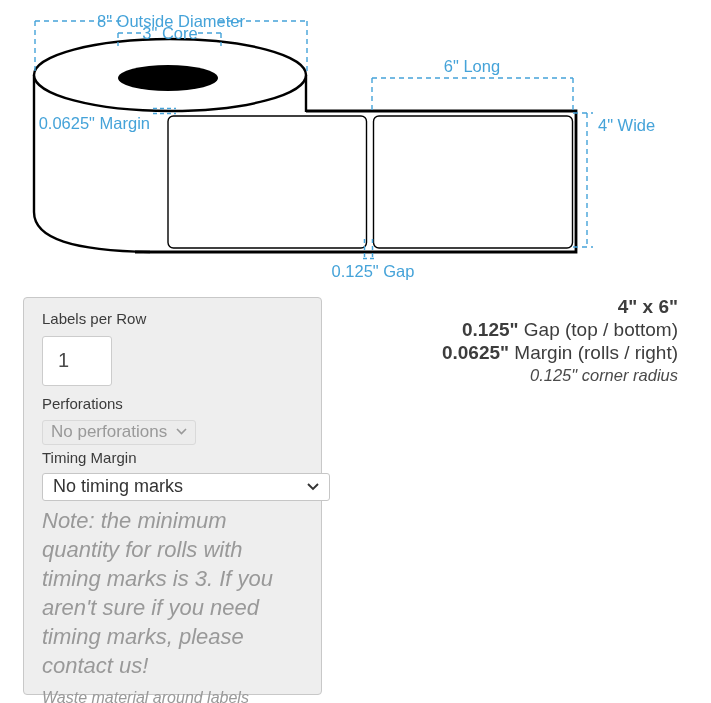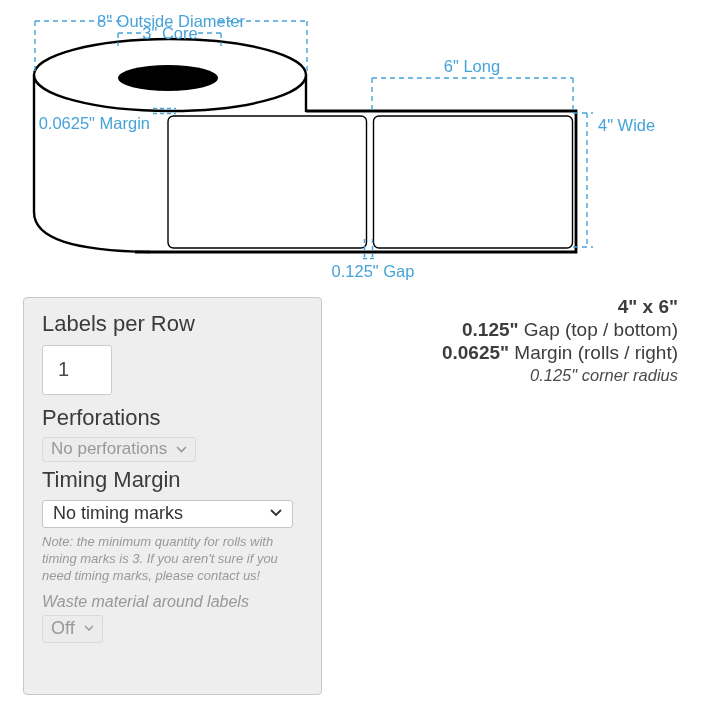--- a/index.html
+++ b/index.html
@@ -9,43 +9,43 @@
   
   #diagram{position:absolute;left:0;top:0;}
   .dim-text{fill:#45a3d9;font-family:"Liberation Sans",sans-serif;font-size:16.5px;}
 
   
   .panel{
     position:absolute;left:23px;top:297px;width:299px;height:398px;
     box-sizing:border-box;background:#eeeeee;border:1px solid #c8c8c8;
     border-radius:4px;padding:12px 18px 14px 18px;color:#3b3b3b;
   }
-  .panel h3{margin:0;font-size:22px;font-weight:400;color:#3b3b3b;line-height:1.25;}
+  .panel h3{margin:0;font-size:15px;font-weight:400;color:#3b3b3b;line-height:1.25;}
   .qty-input{
     display:block;width:70px;height:50px;box-sizing:border-box;margin:7px 0 9px 0;
     border:1px solid #cccccc;border-radius:3px;background:#ffffff;
     font-family:"Liberation Sans",sans-serif;font-size:20px;color:#4a4a4a;
     padding:0 0 0 15px;outline:none;
   }
   .select{
     display:inline-flex;align-items:center;box-sizing:border-box;
     border-radius:3px;cursor:pointer;white-space:nowrap;
   }
   .select.disabled{
     background:#ececec;border:1px solid #d9d9d9;color:#999999;
     font-size:17px;padding:1px 8px 2px 8px;margin:6px 17px 4px 0;
   }
   .select.enabled{
     background:#ffffff;border:1px solid #c6c6c6;color:#333333;
-    font-size:18px;padding:2px 10px 3px 10px;margin:6px 0 2px 0;width:251px;
+    font-size:18px;padding:2px 10px 3px 10px;margin:6px 0 2px 0;width:288px;
     justify-content:space-between;
   }
   .select .chev{display:inline-block;margin-left:9px;line-height:0;}
   .note{
-    margin:3px 0 0 0;font-style:italic;color:#999999;font-size:13px;line-height:1.32;
+    margin:3px 0 0 0;font-style:italic;color:#999999;font-size:22px;line-height:1.32;
   }
   .waste{margin:9px 0 4px 0;font-style:italic;color:#999999;font-size:16px;}
   .off-select{
     background:#ececec;border:1px solid #d9d9d9;color:#999999;
     font-size:18px;padding:2px 8px 3px 8px;margin:0;
   }
   .mt6{margin-top:6px !important;}
 
   
   .specs{

